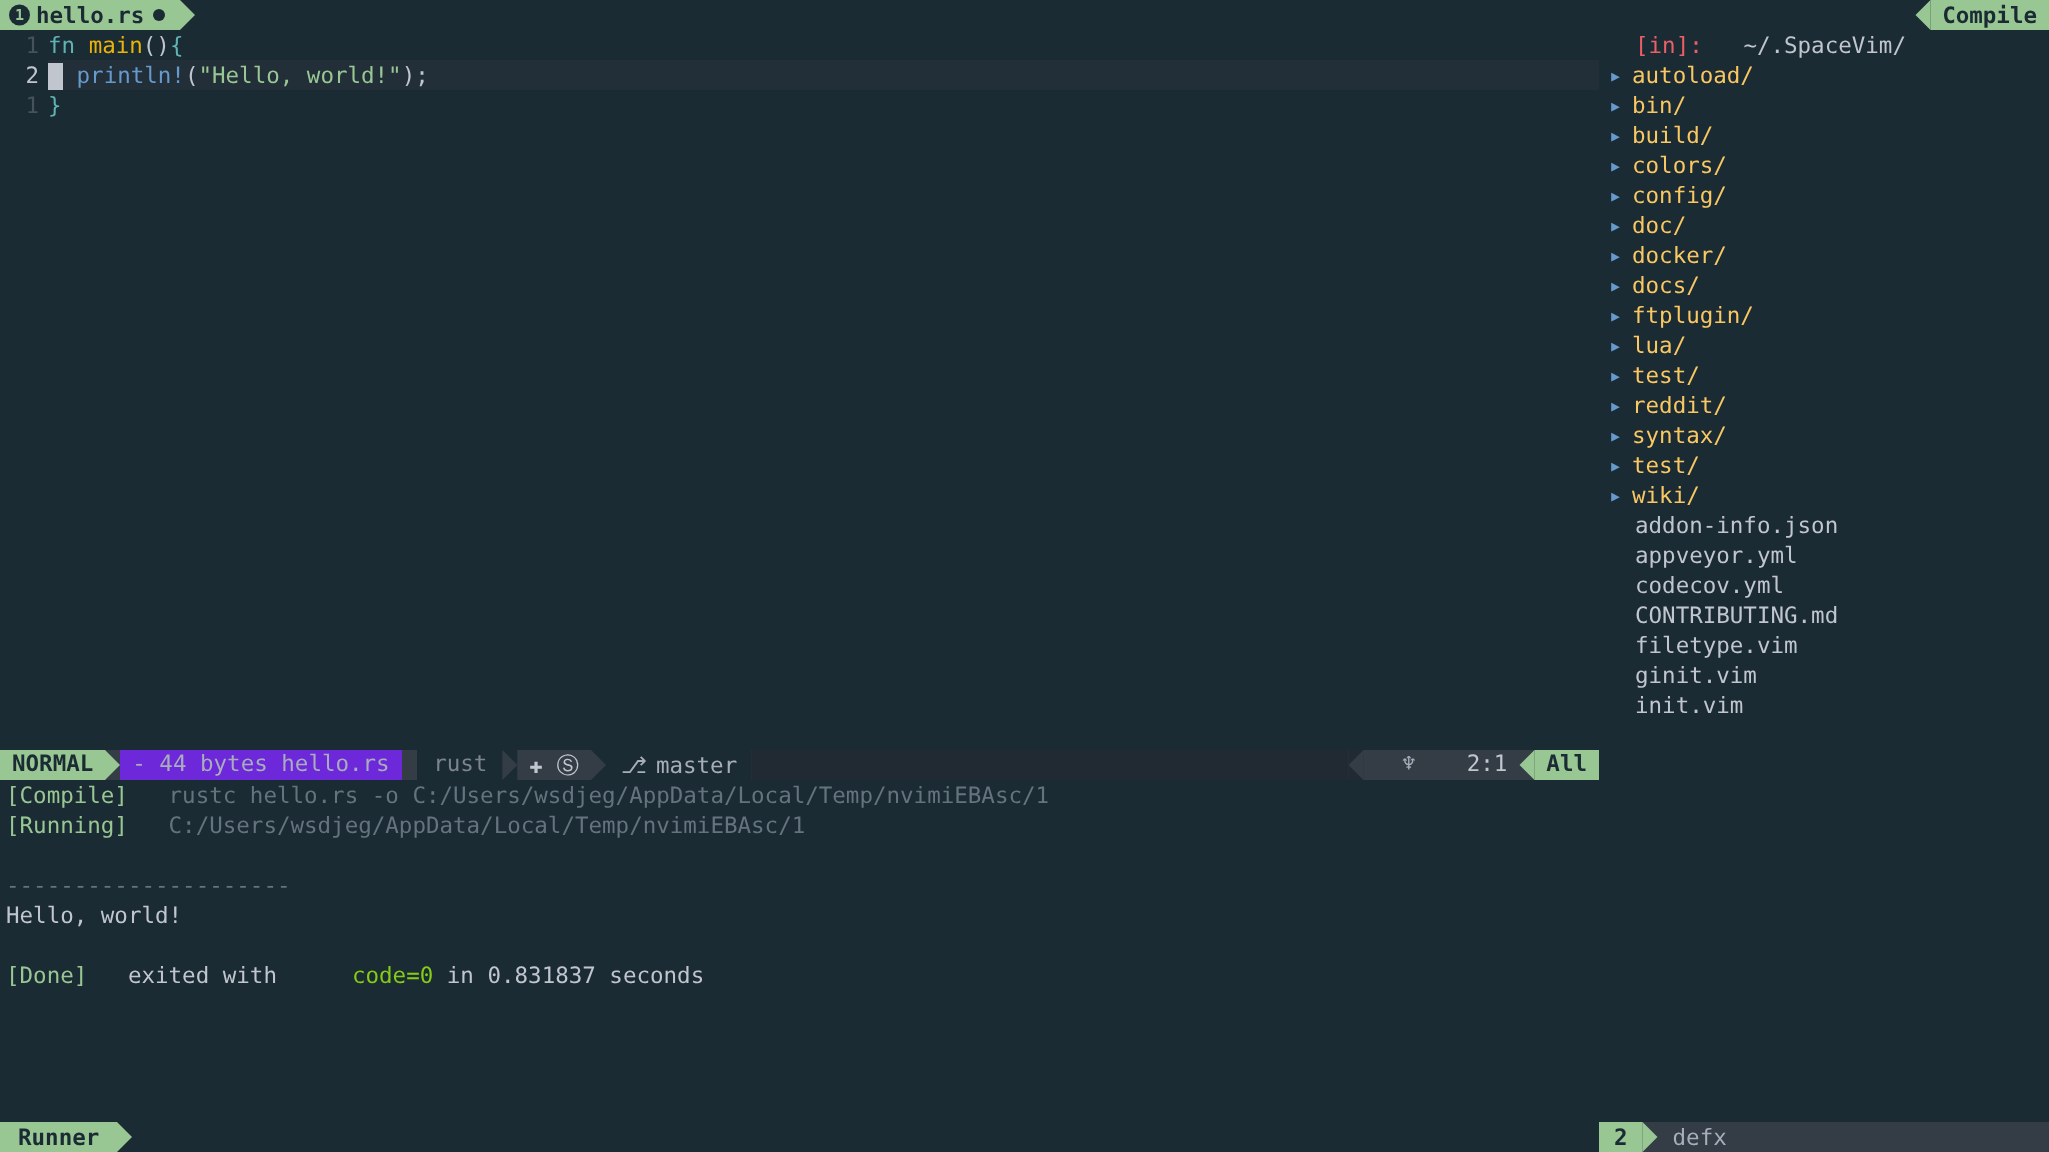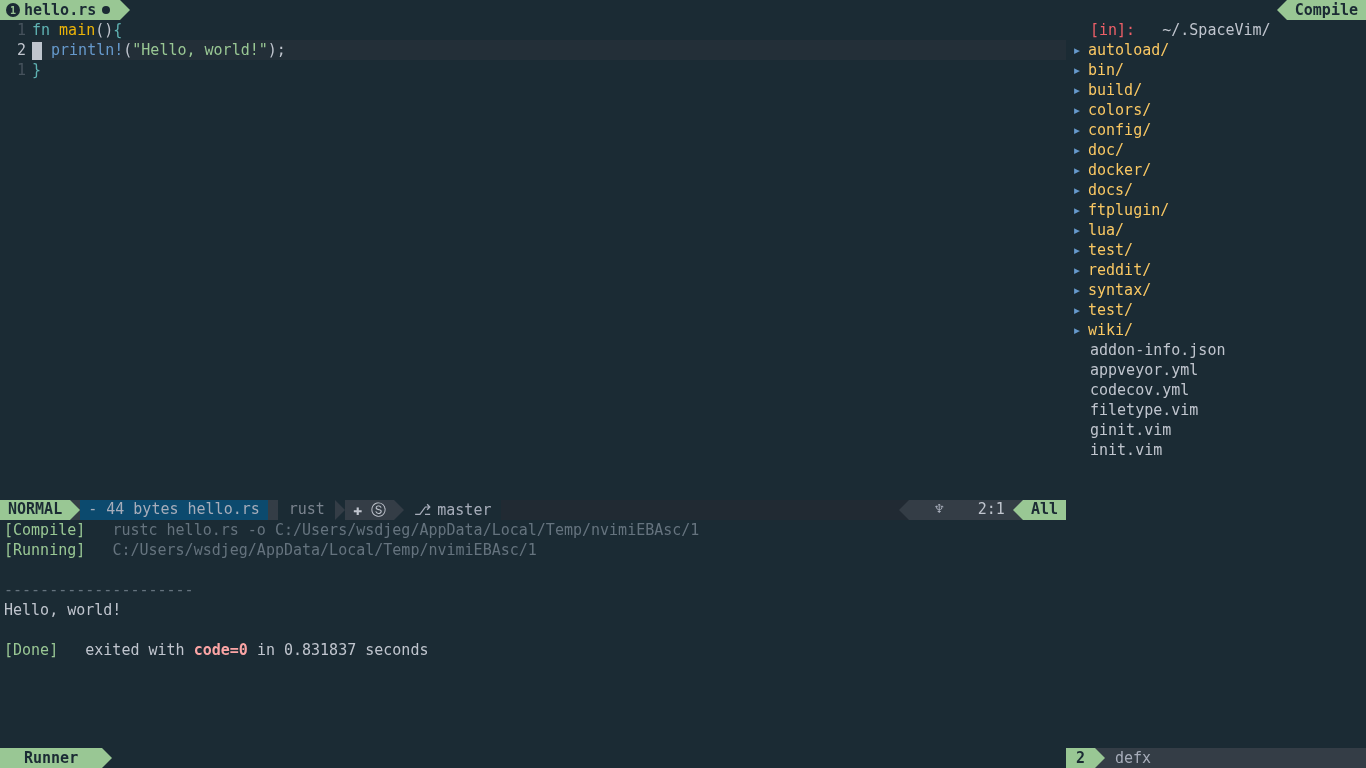--- a/index.html
+++ b/index.html
@@ -51,21 +51,21 @@
 .str { color:#99c794; }
 .punct { color:#c0c5ce; }
 .brace { color:#5fb3b3; }
 
 .cursor-block { display:inline-block;width:10px;height:18px;background:#c0c5ce;vertical-align:middle; }
 
 .statusbar { display:flex; height:20px; background:#343d46; align-items:center; }
 .seg { display:flex;align-items:center;padding:0 8px;height:100%;flex-direction:column; }
 .seg-mode { background:#99c794;color:#1b2b34;font-weight:bold; }
 .sep-mode { width:0;height:0;border-top:10px solid transparent;border-bottom:10px solid transparent;border-left:10px solid #99c794; }
-.seg-file { background:#0c4a6e;color:#a7adba; }
+.seg-file { background:#6d28d9;color:#a7adba; }
 .seg-type { background:#1b2b34;color:#7b848f;border-left:1px solid #1b2b34; padding:0 10px; }
 .sep-dark { width:0;height:0;border-top:10px solid transparent;border-bottom:10px solid transparent;border-left:10px solid #343d46; }
 .spacer-status { flex:1;background:#212a33;height:100%; }
 .seg-right { background:#343d46;color:#a7adba; }
 .seg-pos { background:#343d46;color:#c0c5ce; }
 .seg-all { background:#99c794;color:#1b2b34;font-weight:bold; }
 .sep-rev { width:0;height:0;border-top:10px solid transparent;border-bottom:10px solid transparent;border-right:10px solid #99c794; }
 
 .statusbar2 { display:flex;height:20px;background:#343d46;align-items:center; }
 .seg-num { background:#99c794;color:#1b2b34;font-weight:bold;padding:0 10px;display:flex;align-items:center;height:100%; }
@@ -78,24 +78,24 @@
 .tree-item { display:flex;align-items:center;height:20px;line-height:20px; color:#fac863; }
 .tree-arrow { color:#6699cc; width:14px; text-align:center; margin-right:4px; display:inline-block; }
 .tree-file { color:#c0c5ce; height:20px;line-height:20px; padding-left:20px; }
 
 .bottom-pane { height:228px; background:#1b2b34; padding:0 4px; }
 .run-line { line-height:20px; height:20px; }
 .tag { color:#99c794; }
 .run-dim { color:#65737e; }
 .sep-line { color:#65737e; }
 .out-text { color:#c0c5ce; }
-.bold { font-weight:bold; color:#fca5a5; }
+.bold { font-weight:normal; color:#84cc16;margin-left:41px; }
 
 .bottom-status { height:20px;display:flex;align-items:center; }
-.runner-tab { background:#99c794;color:#1b2b34;font-weight:bold;padding:0 24px;height:100%;display:flex;align-items:center; }
+.runner-tab { background:#99c794;color:#1b2b34;font-weight:bold;padding:0 12px;height:100%;display:flex;align-items:center; }
 .icons-block { background:#343d46;color:#c0c5ce;padding:0 8px;height:100%;display:flex;align-items:center;gap:4px; }
 .branch-block { background:#1b2b34;color:#a7adba;padding:0 10px;height:100%;display:flex;align-items:center;gap:6px; }
 .sep-darker-r { width:0;height:0;border-top:10px solid transparent;border-bottom:10px solid transparent;border-left:10px solid #343d46;background:#1b2b34; }
 .glyph{font-family:inherit;}
 .sb-left-sep{width:0;height:0;border-top:10px solid transparent;border-bottom:10px solid transparent;border-right:10px solid #343d46;background:#212a33;}
 </style>
 </head>
 <body>
 
 <div class="app">
@@ -254,20 +254,21 @@
             </div>
             <div class="tree-item">
               <span class="tree-arrow">▸</span>
               <span>wiki/</span>
             </div>
           </div>
         <div id="tree-files">
             <div class="tree-file">addon-info.json</div>
             <div class="tree-file">appveyor.yml</div>
             <div class="tree-file">codecov.yml</div>
+            <div class="tree-file">CONTRIBUTING.md</div>
             <div class="tree-file">filetype.vim</div>
             <div class="tree-file">ginit.vim</div>
             <div class="tree-file">init.vim</div>
           </div>
       </div>
       <div class="statusbar2">
         <div class="seg-num">2</div>
         <div class="sep-mode"></div>
         <div class="seg-defx">defx</div>
       </div>

